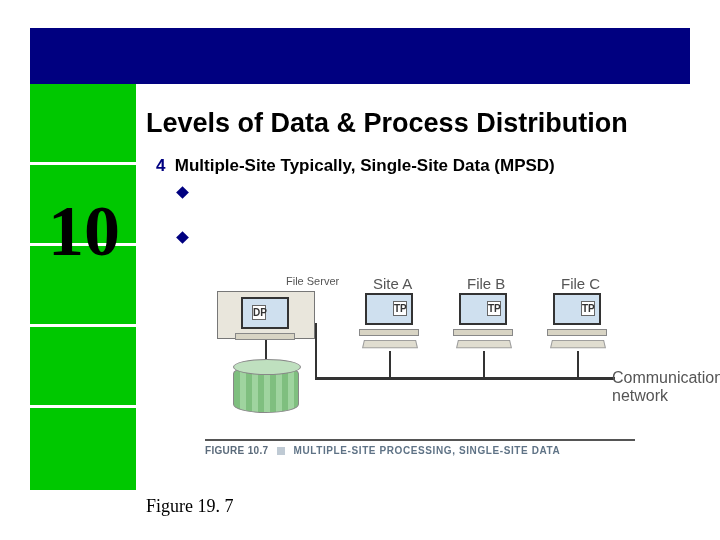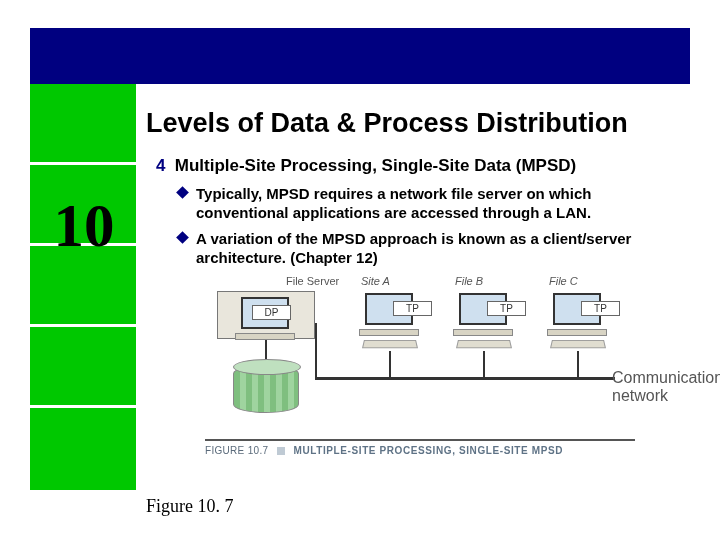--- a/index.html
+++ b/index.html
@@ -26,21 +26,21 @@
   .gseg.s2 { top: 165px; height: 78px; }
   .gseg.s3 { top: 246px; height: 78px; }
   .gseg.s4 { top: 327px; height: 78px; }
   .gseg.s5 { top: 408px; height: 82px; }
   .chapnum {
     position: absolute;
     top: 195px; left: 24px;
     width: 120px;
     text-align: center;
     font-family: "Times New Roman", serif;
-    font-size: 61px;
+    font-size: 72px;
     font-weight: bold;
     color: #000;
     line-height: 1;
   }
   .title {
     position: absolute;
     top: 108px; left: 146px;
     width: 550px;
     font-size: 27px;
     font-weight: bold;
@@ -108,25 +108,25 @@
     position: absolute;
     width: 60px; height: 7px;
     background: #d8d4c4;
     border: 1px solid #888;
   }
   .badge {
     position: absolute;
     border: 1px solid #666;
     background: #fff;
     font-size: 10px;
-    font-weight: normal;
+    font-weight: bold;
     color: #333;
     text-align: center;
     padding: 1px 0;
-    width: 39px;
+    width: 14px;
   }
   .fs-mon { top: 22px; left: 36px; }
   .fs-base { top: 58px; left: 30px; }
   .fs-badge { top: 30px; left: 47px; }
   .drum {
     position: absolute;
     top: 90px; left: 28px;
     width: 66px; height: 48px;
     border: 1px solid #888;
     border-radius: 50% / 18%;
@@ -148,21 +148,21 @@
     background: #333;
   }
   .site {
     position: absolute;
     top: 0;
     width: 72px; height: 100px;
   }
   .site.a { left: 150px; }
   .site.b { left: 244px; }
   .site.c { left: 338px; }
-  .site .lbl { position: absolute; top: 0; left: 6px; font-size: 11px; color: #555; font-style: italic; }
+  .site .lbl { position: absolute; top: 0; left: 18px; font-size: 15px; color: #555; }
   .site .mon { top: 18px; left: 10px; }
   .site .base { top: 54px; left: 4px; }
   .site .bd { top: 26px; left: 38px; }
   .site .kb {
     position: absolute;
     top: 64px; left: 8px;
     width: 54px; height: 10px;
     background: #e0ddd0;
     border: 1px solid #999;
     transform: perspective(80px) rotateX(35deg);
@@ -200,21 +200,21 @@
     font-size: 10px;
     color: #5b6b7b;
     letter-spacing: 0.3px;
   }
   .figcap .sq {
     display: inline-block;
     width: 8px; height: 8px;
     background: #bfcad4;
     margin: 0 5px -1px 6px;
   }
-  .figcap .lead { font-weight: normal; color: #5b6b7b; margin-top: 36px; }
+  .figcap .lead { font-weight: bold; color: #5b6b7b; margin-top: 36px; }
   .figcap .tail { font-weight: bold; color: #5f7386; letter-spacing: 0.6px; }
   .figref {
     position: absolute;
     top: 496px; left: 146px;
     font-family: "Times New Roman", serif;
     font-size: 18px;
     color: #000;
   }
 </style>
 </head>
@@ -226,30 +226,28 @@
 <div class="gseg s3"></div>
 <div class="gseg s4"></div>
 <div class="gseg s5"></div>
 
 <div class="chapnum">10</div>
 
 <div class="title">Levels of Data &amp; Process Distribution</div>
 
 <div class="heading">
   <span class="bullet4">4</span>
-  <span>Multiple-Site Processing, Single-Site Data (MPSD)</span>
+  <span>Multiple-Site Typically, Single-Site Data (MPSD)</span>
 </div>
 
 <div class="sub s1">
   <span class="dia"></span>
-  <span>Typically, MPSD requires a network file server on which conventional applications are accessed through a LAN.</span>
 </div>
 <div class="sub s2">
   <span class="dia"></span>
-  <span>A variation of the MPSD approach is known as a client/server architecture. (Chapter 12)</span>
 </div>
 
 <div class="diagram">
   <div class="fs-label">File Server</div>
   <div class="fs-box"></div>
   <div class="monitor fs-mon"></div>
   <div class="mon-base fs-base"></div>
   <div class="badge fs-badge">DP</div>
   <div class="fs-drum-line"></div>
   <div class="drum"></div>
@@ -282,17 +280,17 @@
     <div class="kb"></div>
   </div>
 
   <div class="commnet">Communication
 network</div>
 
   <div class="figline"></div>
   <div class="figcap">
     <span class="lead">FIGURE 10.7</span>
     <span class="sq"></span>
-    <span class="tail">MULTIPLE-SITE PROCESSING, SINGLE-SITE MPSD</span>
-  </div>
-</div>
-
-<div class="figref">Figure 10. 7</div>
+    <span class="tail">MULTIPLE-SITE PROCESSING, SINGLE-SITE DATA</span>
+  </div>
+</div>
+
+<div class="figref">Figure 19. 7</div>
 
 </body></html>

